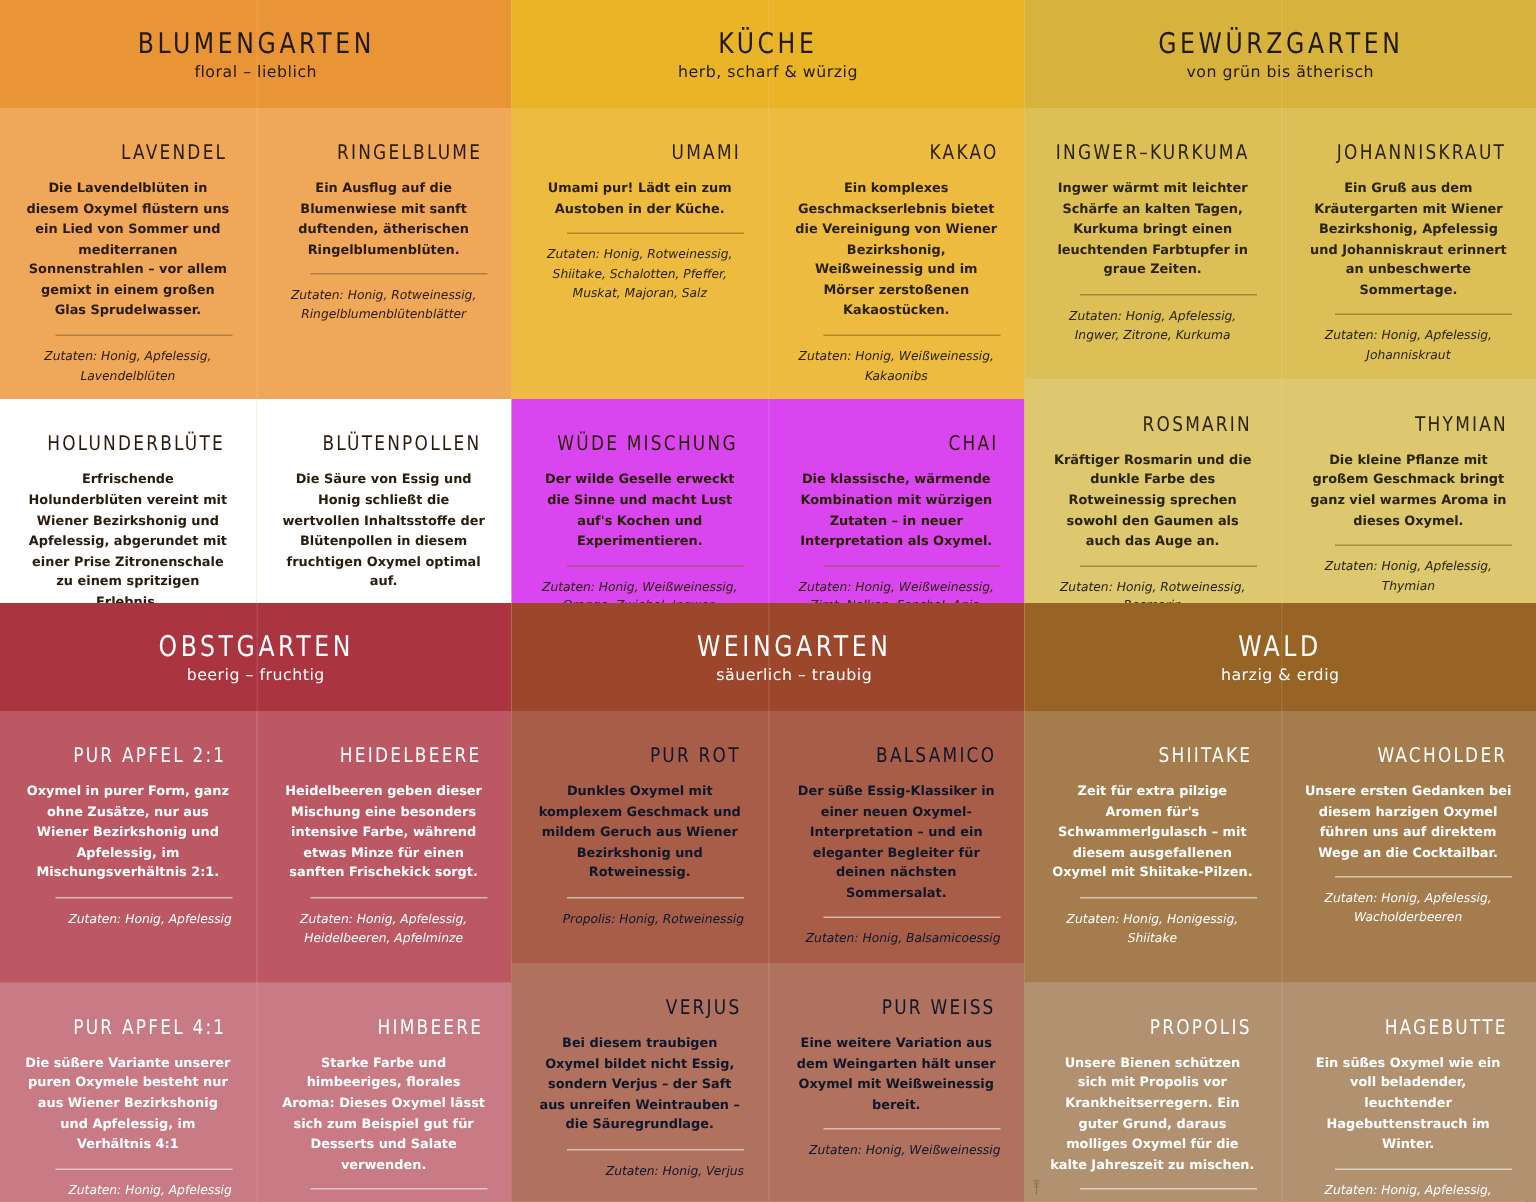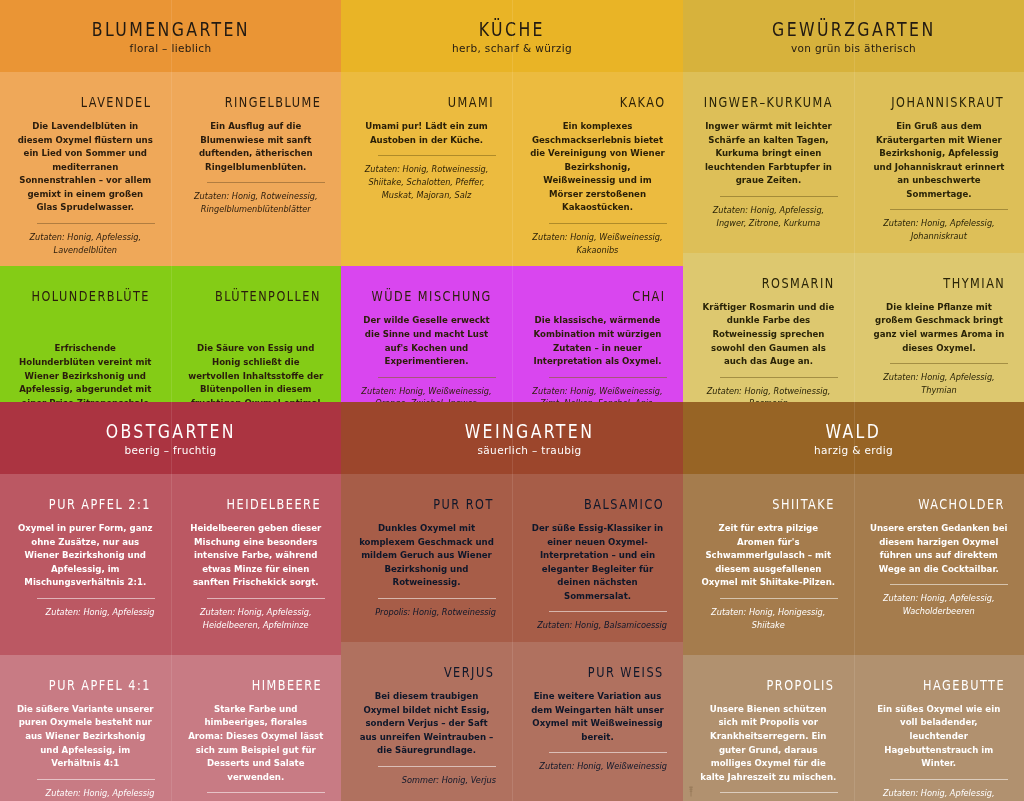--- a/index.html
+++ b/index.html
@@ -56,21 +56,21 @@
   .card-ingr{
     font-size:8.2px;line-height:1.55;font-style:italic;
     max-width:152px;margin:0;
   }
 
   
   .s-blumengarten .sec-header{background:#ea9535;color:#221a12;}
   .s-blumengarten{background:#f0ad6b;}
   .s-blumengarten .card{color:#2a1c0d;}
   .s-blumengarten .c-a{background:#efa859;}
-  .s-blumengarten .c-b{background:#84cc16;gap:28px;}
+  .s-blumengarten .c-b{background:#ffffff;}
   .s-blumengarten .rule{background:#7d5a2c;}
 
   .s-kueche .sec-header{background:#e9b426;color:#221a12;}
   .s-kueche{background:#eec64e;}
   .s-kueche .card{color:#2a1f07;}
   .s-kueche .c-a{background:#ecbb3f;}
   .s-kueche .c-b{background:#d946ef;}
   .s-kueche .rule{background:#7d6418;}
 
   .s-gewuerz .sec-header{background:#d7b23c;color:#221a12;}
@@ -258,21 +258,21 @@
         <div class="card c-a">
           <div class="card-title">BALSAMICO</div>
           <p class="card-desc">Der süße Essig-Klassiker in einer neuen Oxymel-Interpretation – und ein eleganter Begleiter für deinen nächsten Sommersalat.</p>
           <hr class="rule">
           <p class="card-ingr">Zutaten: Honig, Balsamicoessig</p>
         </div>
         <div class="card c-b">
           <div class="card-title">VERJUS</div>
           <p class="card-desc">Bei diesem traubigen Oxymel bildet nicht Essig, sondern Verjus – der Saft aus unreifen Weintrauben – die Säuregrundlage.</p>
           <hr class="rule">
-          <p class="card-ingr">Sommer: Honig, Verjus</p>
+          <p class="card-ingr">Zutaten: Honig, Verjus</p>
         </div>
         <div class="card c-b">
           <div class="card-title">PUR WEISS</div>
           <p class="card-desc">Eine weitere Variation aus dem Weingarten hält unser Oxymel mit Weißweinessig bereit.</p>
           <hr class="rule">
           <p class="card-ingr">Zutaten: Honig, Weißweinessig</p>
         </div>
         <div class="col-split"></div>
       </div>
     </div>

